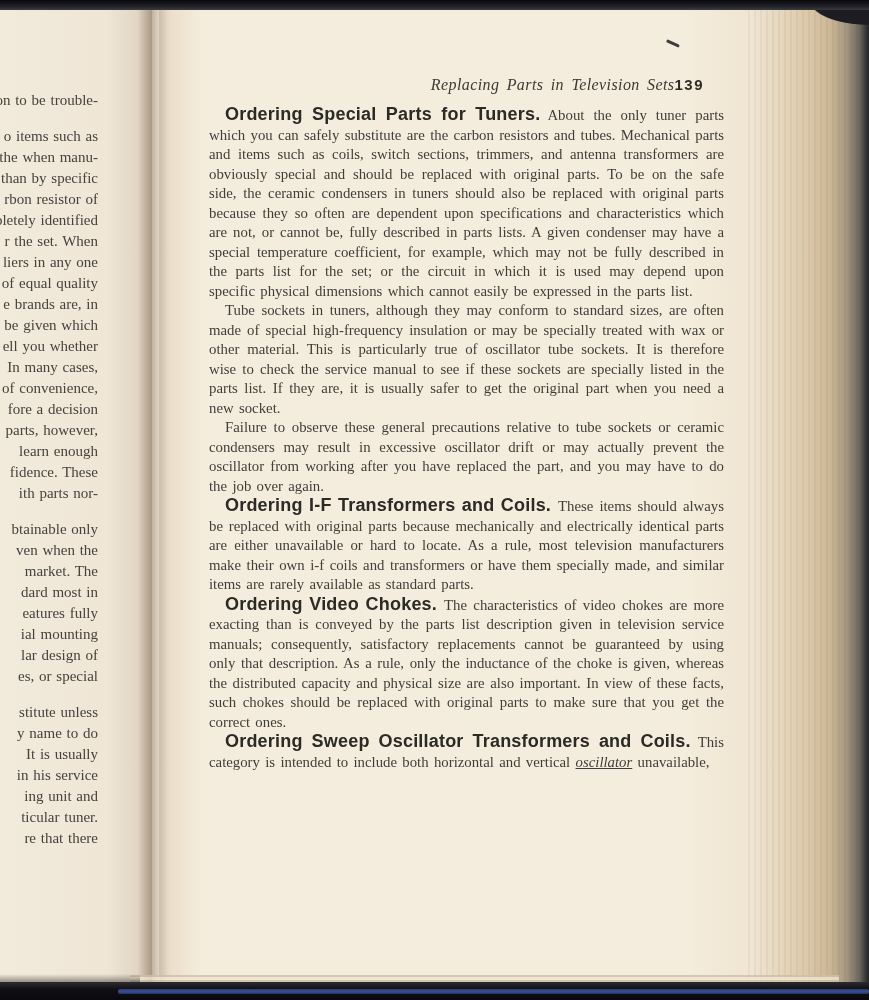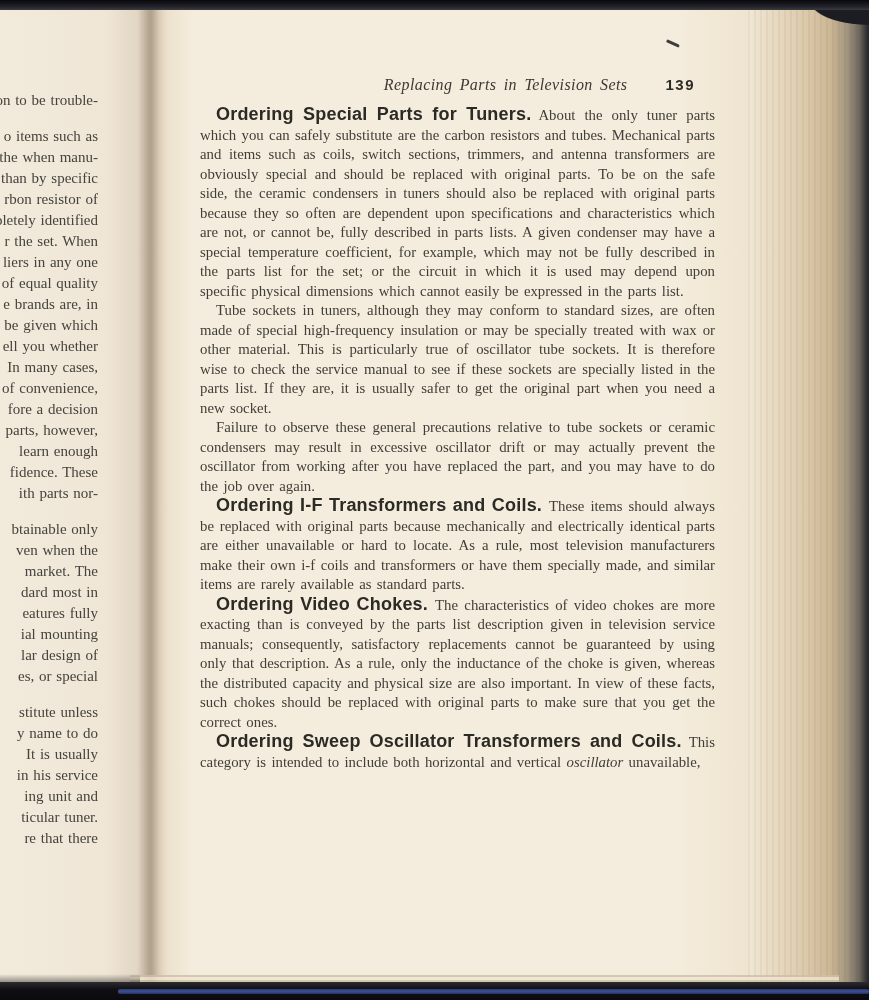--- a/index.html
+++ b/index.html
@@ -52,47 +52,47 @@
     position:absolute;left:0;top:10px;width:152px;height:972px;z-index:2;
     background:linear-gradient(90deg,#f2eadb 0%,#efe6d6 70%,#e2d6c4 90%,#cfc1ac 100%);
     box-sizing:border-box;padding:80px 54px 0 0;overflow:hidden;
     color:#45433d;font-size:15px;
   }
   .lp-line{display:flex;justify-content:flex-end;height:21px;line-height:21px;overflow:visible;}
   .lp-line span{white-space:nowrap;word-spacing:1px;}
   .lp-gap{margin-top:15px;}
   
   .right-page{
-    position:absolute;left:150px;top:8px;width:600px;height:976px;z-index:2;
+    position:absolute;left:159px;top:8px;width:600px;height:976px;z-index:2;
     background:linear-gradient(90deg,#d9cbb6 0%,#ecdfcb 2%,#f4ecdc 7%,#f4ecdc 88%,#efe4d0 100%);
     box-sizing:border-box;padding:68px 0 0 50px;
     color:#403e38;
   }
   .runhead{
     width:515px;display:flex;justify-content:flex-end;align-items:baseline;
     padding-right:20px;box-sizing:border-box;
   }
   .rh-title{
     font-style:italic;font-size:16px;letter-spacing:.4px;word-spacing:3px;color:#3c3a34;
   }
   .rh-num{
     font-family:"Liberation Sans",sans-serif;font-weight:700;font-size:15px;
-    margin-left:38px;letter-spacing:1.5px;color:#2e2c27;
+    letter-spacing:1.5px;color:#2e2c27;
   }
   .body-text{
     width:515px;margin-top:11px;
     font-size:14.8px;line-height:19.5px;text-align:justify;word-spacing:1.6px;
   }
   .body-text p{margin:0;}
   .body-text p.indent{text-indent:16px;}
   .runin{
     font-family:"Liberation Sans",sans-serif;font-weight:700;font-size:18px;
     letter-spacing:.2px;color:#2b2a25;margin-right:7px;word-spacing:.5px;
   }
-  .ital{font-style:italic;}
+  .ital{font-style:italic;text-decoration:underline;}
   
   .pen-mark{
     position:absolute;left:666px;top:42px;width:14px;height:3px;z-index:7;
     background:#3e3e3e;border-radius:2px 3px 2px 2px;transform:rotate(24deg);
   }
 </style>
 </head>
 <body>
 
 <div>

